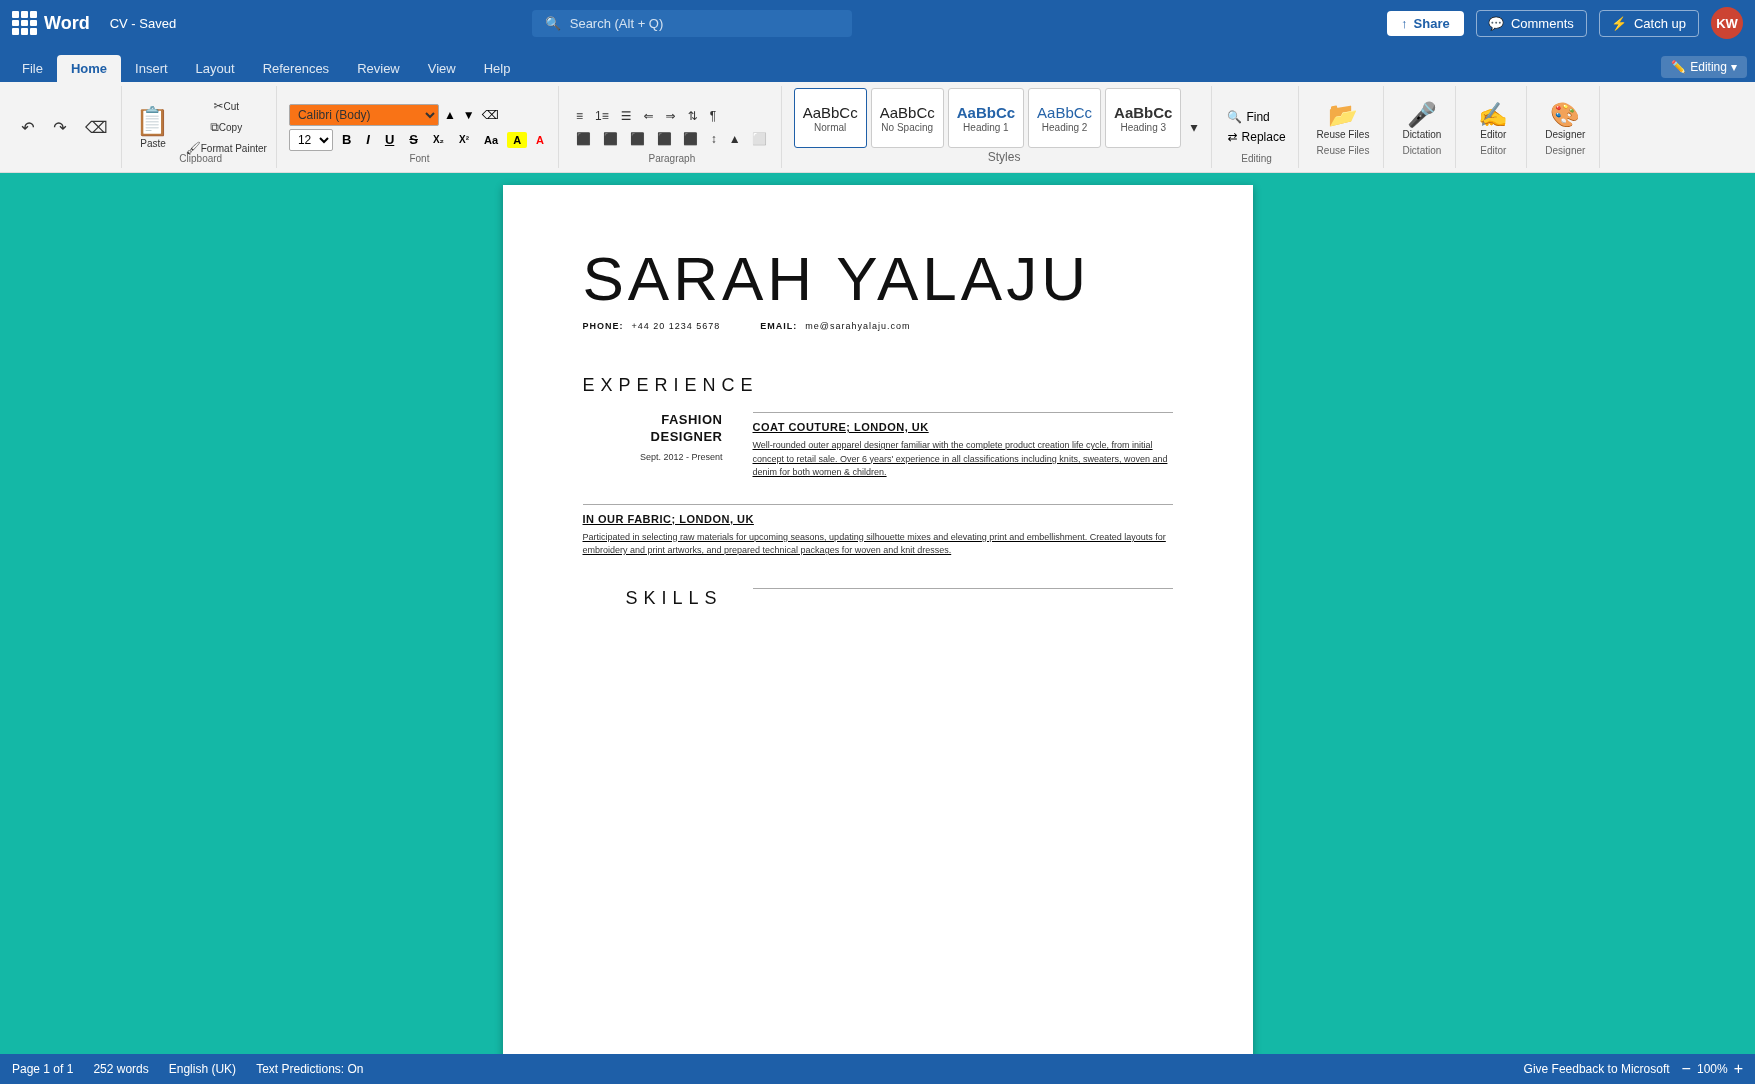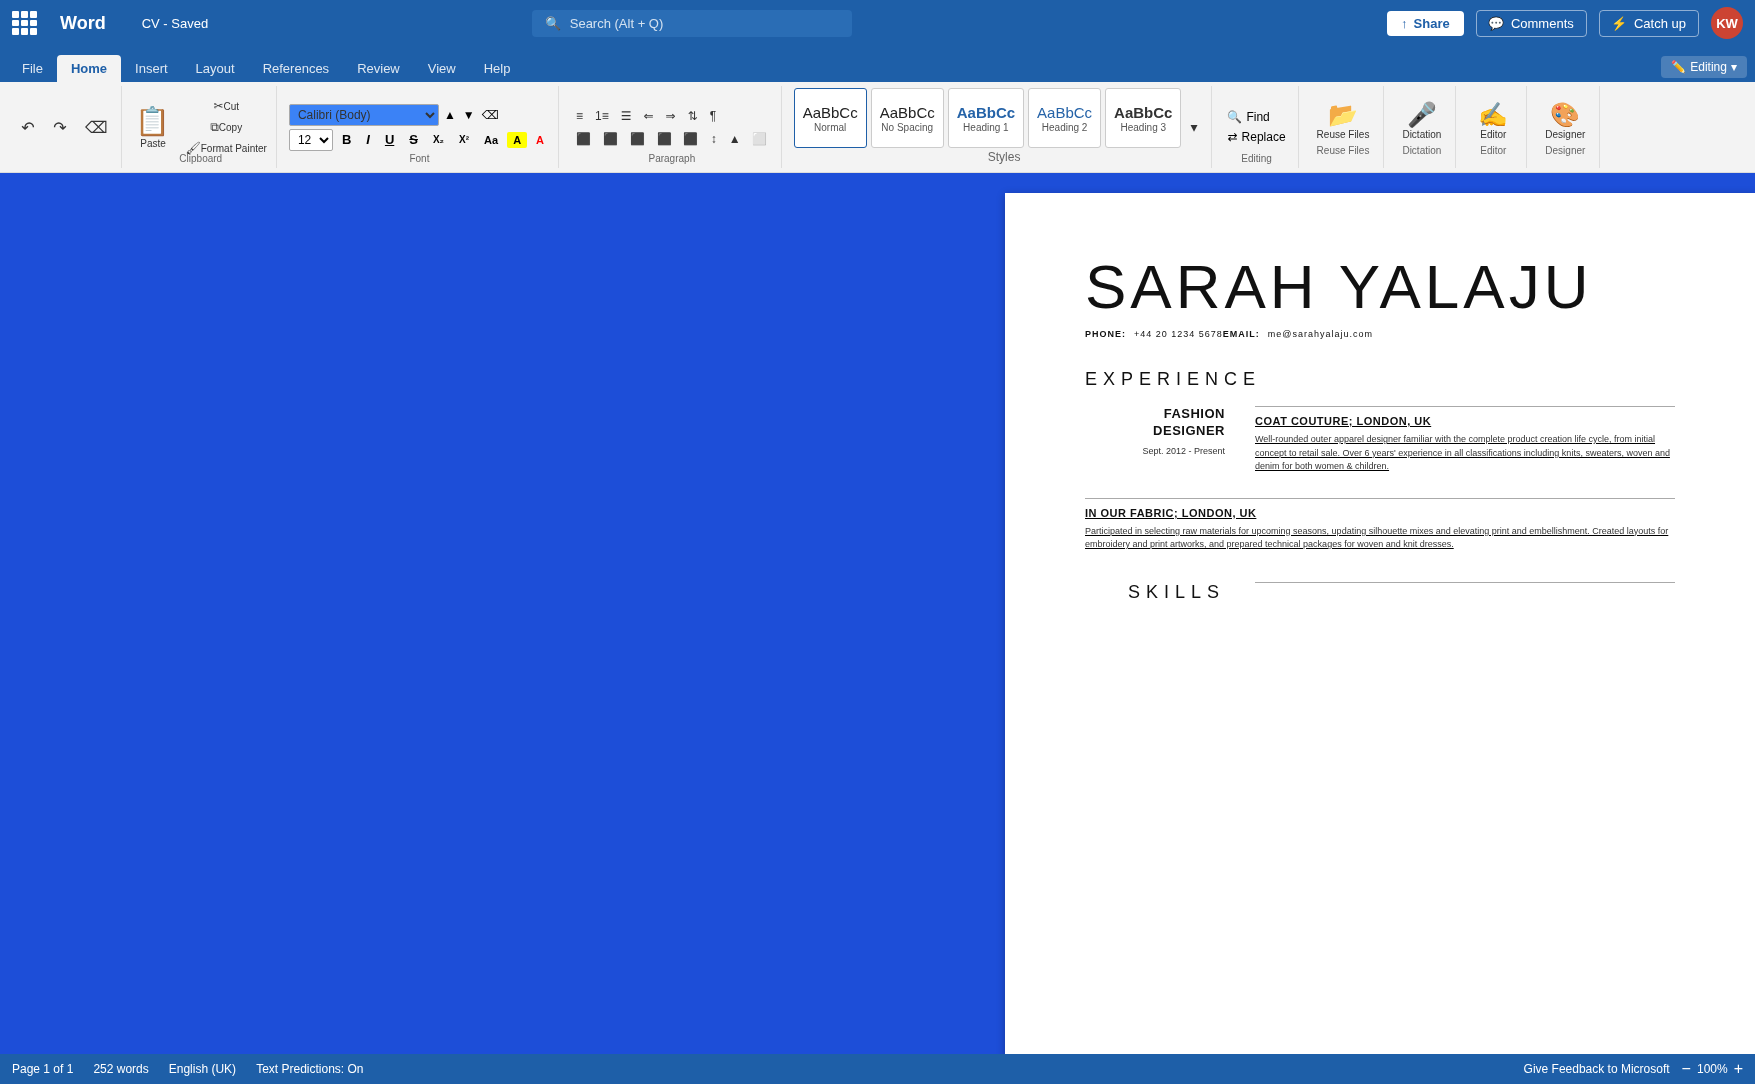--- a/index.html
+++ b/index.html
@@ -11,21 +11,21 @@
       height: 46px;
       display: flex;
       align-items: center;
       padding: 0 12px;
       gap: 16px;
       color: white;
     }
     .title-bar-grid {
       display: flex;
       align-items: center;
-      gap: 24px;
+      gap: 8px;
       flex: 1;
       text-align: center;
     }
     .waffle-icon {
       width: 24px; height: 24px;
       display: grid; grid-template-columns: repeat(3,7px); gap: 2px;
       cursor: pointer;
     }
     .waffle-dot { background: white; border-radius: 1px; }
     .app-name { color: white; font-size: 18px; font-weight: 600; margin-right: 12px; }
@@ -166,21 +166,21 @@
     }
     .paste-big {
       display: flex; flex-direction: column; align-items: center;
       padding: 4px 6px; cursor: pointer; border-radius: 3px; min-width: 44px;
     }
     .paste-icon-big { font-size: 28px; }
     .paste-label { font-size: 10px; color: #333; }
     .clipboard-small-btns { display: flex; flex-direction: column; gap: 1px; }
     .font-select {
       font-size: 12px; padding: 2px 4px; border: 1px solid #aaa; border-radius: 2px;
-      background: #3b82f6; color: #333; width: 150px; cursor: pointer;
+      background: #f97316; color: #333; width: 150px; cursor: pointer;
     }
     .size-select { font-size: 12px; padding: 2px 4px; border: 1px solid #aaa; border-radius: 2px; background: white; width: 44px; }
     .font-fmt-btn {
       font-size: 13px; font-weight: 700; padding: 1px 5px;
       border: 1px solid transparent; border-radius: 2px; cursor: pointer; background: transparent;
     }
 
     
     .styles-group { display: flex; align-items: flex-start; gap: 4px; border-right: 1px solid #ddd; padding: 2px 8px; position: relative; height: 82px; }
     .style-card {
@@ -194,26 +194,26 @@
 
     
     .right-group { display: flex; flex-direction: column; align-items: center; padding: 2px 8px; border-right: 1px solid #ddd; height: 82px; justify-content: center; }
     .right-btn { display: flex; flex-direction: column; align-items: center; padding: 3px 6px; cursor: pointer; border-radius: 3px; min-width: 50px; }
     .right-btn .big-icon { font-size: 24px; }
     .right-btn-label { font-size: 10px; color: #333; }
     .right-group-label { font-size: 10px; color: #666; margin-top: 2px; }
 
     
     .doc-area {
-      background: #1d4ed8;
+      background: #14b8a6;
       flex: 1;
       display: flex;
-      justify-content: flex-end;
+      justify-content: center;
       overflow-y: auto;
-      padding: 20px 0;
+      padding: 12px 0;
       height: calc(1084px - 46px - 36px - 88px - 30px);
     }
     .page {
       background: white;
       width: 750px;
       min-height: 900px;
       box-shadow: 0 2px 8px rgba(0,0,0,0.3);
       padding: 60px 80px;
       position: relative;
     }
@@ -231,21 +231,22 @@
     .cv-title {
       font-size: 12px;
       font-weight: 800;
       letter-spacing: 3px;
       color: #111;
       margin-bottom: 16px;
       text-transform: uppercase;
     }
     .cv-contact {
       display: flex;
-      margin-bottom: 30px;
+      gap: 40px;
+      margin-bottom: 44px;
       font-size: 9px;
       letter-spacing: 1px;
     }
     .cv-contact-item { display: flex; gap: 8px; }
     .cv-contact-label { font-weight: 700; color: #111; }
     .cv-contact-value { color: #111; }
     .cv-section-title {
       font-size: 18px;
       font-weight: 300;
       letter-spacing: 6px;

